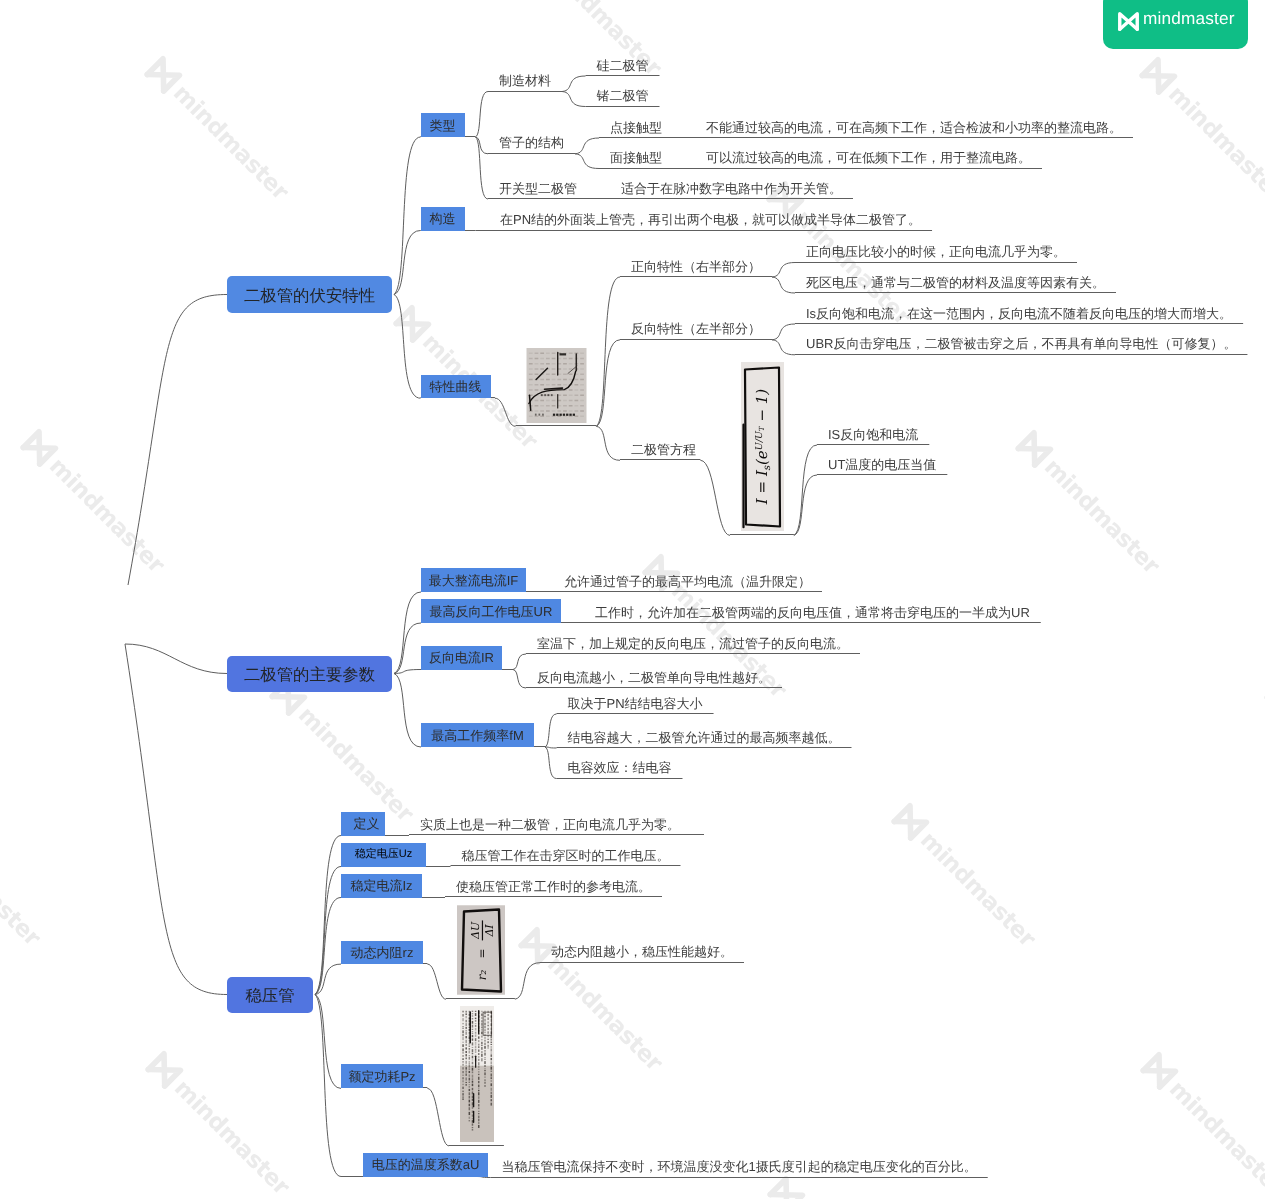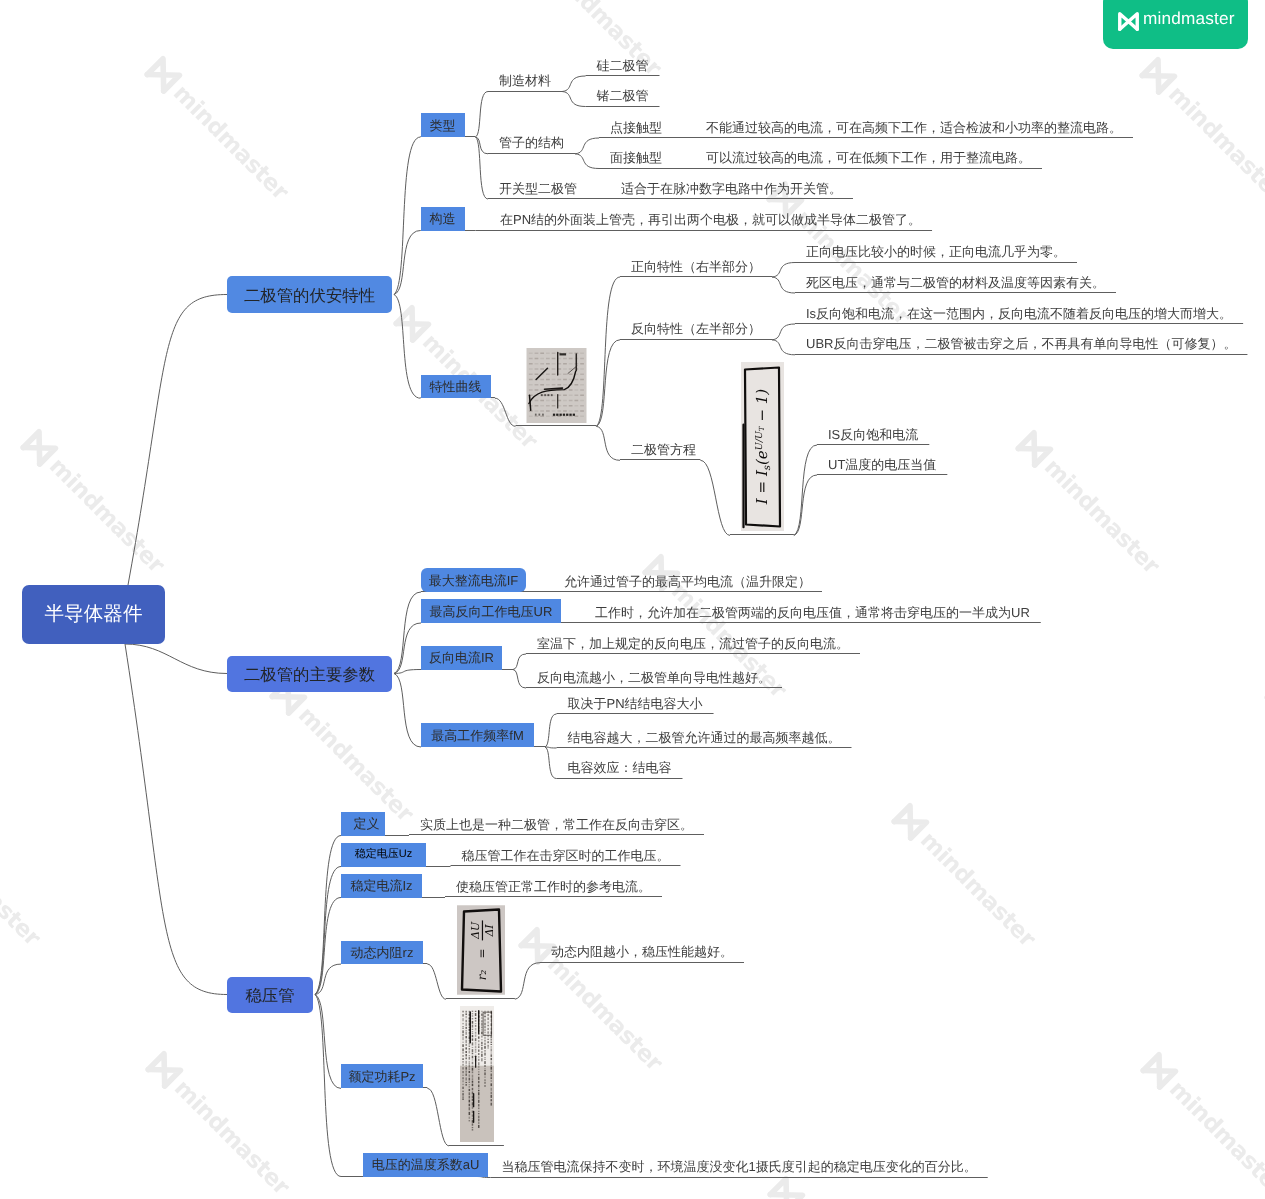--- a/index.html
+++ b/index.html
@@ -611,21 +611,20 @@
           <line x1="10.2" y1="6.12" x2="10.2" y2="36.72" stroke="#0e0b09" stroke-width="1.6" stroke-opacity="0.95" stroke-linecap="round"></line>
           <line x1="18.700000000000003" y1="4.760000000000001" x2="18.700000000000003" y2="27.200000000000003" stroke="#0e0b09" stroke-width="1.4" stroke-opacity="0.92" stroke-linecap="round"></line>
           <line x1="15.64" y1="50.32" x2="15.64" y2="61.2" stroke="#0e0b09" stroke-width="1.3" stroke-opacity="0.9" stroke-linecap="round"></line>
           <line x1="13.600000000000001" y1="87.72" x2="13.600000000000001" y2="100.64" stroke="#0e0b09" stroke-width="1.4" stroke-opacity="0.95" stroke-linecap="round"></line>
           <line x1="13.600000000000001" y1="105.4" x2="13.600000000000001" y2="116.28" stroke="#0e0b09" stroke-width="1.4" stroke-opacity="0.95" stroke-linecap="round"></line>
           <rect x="23.12" y="6.12" width="8.5" height="23.12" fill="none" stroke="#241e1a" stroke-width="0.8" stroke-opacity="0.8"></rect>
         </g>
       </g>
     </svg>
   <div id="nodes">
-      <div class="node n-root" style="left: 22px; top: 585px; width: 143px; height: 59px; background: rgb(65, 96, 190);">半导体器件</div>
       <div class="node n-l2" style="left: 227px; top: 276px; width: 165px; height: 37px; background: rgb(81, 137, 226); color: rgb(34, 37, 41);">二极管的伏安特性</div>
       <div class="node n-chip" style="left: 420.5px; top: 113px; width: 44px; height: 24px; background: rgb(79, 136, 226); color: rgb(44, 44, 44); font-size: 13px;">类型</div>
       <div class="node n-txt" style="left: 499px; top: 72.5px; height: 16px; color: rgb(61, 61, 61);">制造材料</div>
       <div class="node n-txt" style="left: 596.5px; top: 57px; height: 16px; color: rgb(61, 61, 61);">硅二极管</div>
       <div class="node n-txt" style="left: 596.5px; top: 87.5px; height: 16px; color: rgb(61, 61, 61);">锗二极管</div>
       <div class="node n-txt" style="left: 499px; top: 134.8px; height: 16px; color: rgb(61, 61, 61);">管子的结构</div>
       <div class="node n-txt" style="left: 610px; top: 119px; height: 16px; color: rgb(61, 61, 61);">点接触型</div>
       <div class="node n-txt" style="left: 706px; top: 119px; height: 16px; color: rgb(61, 61, 61);">不能通过较高的电流，可在高频下工作，适合检波和小功率的整流电路。</div>
       <div class="node n-txt" style="left: 610px; top: 149.5px; height: 16px; color: rgb(61, 61, 61);">面接触型</div>
       <div class="node n-txt" style="left: 706px; top: 149.5px; height: 16px; color: rgb(61, 61, 61);">可以流过较高的电流，可在低频下工作，用于整流电路。</div>
@@ -637,34 +636,34 @@
       <div class="node n-txt" style="left: 631px; top: 258px; height: 16px; color: rgb(61, 61, 61);">正向特性（右半部分）</div>
       <div class="node n-txt" style="left: 806px; top: 243.5px; height: 16px; color: rgb(61, 61, 61);">正向电压比较小的时候，正向电流几乎为零。</div>
       <div class="node n-txt" style="left: 806px; top: 274px; height: 16px; color: rgb(61, 61, 61);">死区电压，通常与二极管的材料及温度等因素有关。</div>
       <div class="node n-txt" style="left: 631px; top: 320.8px; height: 16px; color: rgb(61, 61, 61);">反向特性（左半部分）</div>
       <div class="node n-txt" style="left: 806px; top: 305px; height: 16px; color: rgb(61, 61, 61);">Is反向饱和电流，在这一范围内，反向电流不随着反向电压的增大而增大。</div>
       <div class="node n-txt" style="left: 806px; top: 335.8px; height: 16px; color: rgb(61, 61, 61);">UBR反向击穿电压，二极管被击穿之后，不再具有单向导电性（可修复）。</div>
       <div class="node n-txt" style="left: 631px; top: 441.3px; height: 16px; color: rgb(61, 61, 61);">二极管方程</div>
       <div class="node n-txt" style="left: 828px; top: 426px; height: 16px; color: rgb(61, 61, 61);">IS反向饱和电流</div>
       <div class="node n-txt" style="left: 828px; top: 456px; height: 16px; color: rgb(61, 61, 61);">UT温度的电压当值</div>
       <div class="node n-l2" style="left: 227px; top: 655.5px; width: 165px; height: 36px; background: rgb(81, 117, 224); color: rgb(34, 37, 41);">二极管的主要参数</div>
-      <div class="node n-chip" style="left: 421px; top: 568px; width: 105px; height: 24px; background: rgb(79, 136, 226); color: rgb(44, 44, 44); font-size: 13px; border-radius: 6px;">最大整流电流IF</div>
+      <div class="node n-chip" style="left: 421px; top: 568px; width: 105px; height: 24px; background: rgb(79, 136, 226); color: rgb(44, 44, 44); font-size: 13px;">最大整流电流IF</div>
       <div class="node n-txt" style="left: 564px; top: 573px; height: 16px; color: rgb(61, 61, 61);">允许通过管子的最高平均电流（温升限定）</div>
       <div class="node n-chip" style="left: 421px; top: 599px; width: 140px; height: 24px; background: rgb(79, 136, 226); color: rgb(44, 44, 44); font-size: 13px;">最高反向工作电压UR</div>
       <div class="node n-txt" style="left: 595px; top: 604.2px; height: 16px; color: rgb(61, 61, 61);">工作时，允许加在二极管两端的反向电压值，通常将击穿电压的一半成为UR</div>
       <div class="node n-chip" style="left: 421px; top: 645.5px; width: 81px; height: 24px; background: rgb(79, 136, 226); color: rgb(44, 44, 44); font-size: 13px;">反向电流IR</div>
       <div class="node n-txt" style="left: 537px; top: 635px; height: 16px; color: rgb(61, 61, 61);">室温下，加上规定的反向电压，流过管子的反向电流。</div>
       <div class="node n-txt" style="left: 537px; top: 669px; height: 16px; color: rgb(61, 61, 61);">反向电流越小，二极管单向导电性越好。</div>
       <div class="node n-chip" style="left: 421px; top: 723px; width: 113px; height: 24px; background: rgb(79, 136, 226); color: rgb(44, 44, 44); font-size: 13px;">最高工作频率fM</div>
       <div class="node n-txt" style="left: 567.5px; top: 695px; height: 16px; color: rgb(61, 61, 61);">取决于PN结结电容大小</div>
       <div class="node n-txt" style="left: 567.5px; top: 729px; height: 16px; color: rgb(61, 61, 61);">结电容越大，二极管允许通过的最高频率越低。</div>
       <div class="node n-txt" style="left: 567.5px; top: 759.5px; height: 16px; color: rgb(61, 61, 61);">电容效应：结电容</div>
       <div class="node n-l2" style="left: 227px; top: 976.5px; width: 86px; height: 36px; background: rgb(81, 117, 224); color: rgb(34, 37, 41);">稳压管</div>
       <div class="node n-chip" style="left: 341px; top: 811.5px; width: 44px; height: 24px; background: rgb(79, 136, 226); color: rgb(44, 44, 44); font-size: 13px; padding-left: 7px;">定义</div>
-      <div class="node n-txt" style="left: 420px; top: 816.2px; height: 16px; color: rgb(61, 61, 61);">实质上也是一种二极管，常工作在反向击穿区。</div>
+      <div class="node n-txt" style="left: 420px; top: 816.2px; height: 16px; color: rgb(61, 61, 61);">实质上也是一种二极管，正向电流几乎为零。</div>
       <div class="node n-chip" style="left: 341px; top: 842.5px; width: 85px; height: 24px; background: rgb(79, 136, 226); color: #000000; font-size: 11px;">稳定电压Uz</div>
       <div class="node n-txt" style="left: 461.5px; top: 847.2px; height: 16px; color: rgb(61, 61, 61);">稳压管工作在击穿区时的工作电压。</div>
       <div class="node n-chip" style="left: 341px; top: 873.5px; width: 81px; height: 24px; background: rgb(79, 136, 226); color: rgb(44, 44, 44); font-size: 13px;">稳定电流Iz</div>
       <div class="node n-txt" style="left: 456px; top: 878px; height: 16px; color: rgb(61, 61, 61);">使稳压管正常工作时的参考电流。</div>
       <div class="node n-chip" style="left: 341px; top: 940.5px; width: 82px; height: 23.6px; background: rgb(79, 136, 226); color: rgb(44, 44, 44); font-size: 13px;">动态内阻rz</div>
       <div class="node n-txt" style="left: 551px; top: 943.7px; height: 16px; color: rgb(61, 61, 61);">动态内阻越小，稳压性能越好。</div>
       <div class="node n-chip" style="left: 341px; top: 1064.4px; width: 82px; height: 24px; background: rgb(79, 136, 226); color: rgb(44, 44, 44); font-size: 13px;">额定功耗Pz</div>
       <div class="node n-chip" style="left: 341px; top: 1152.5px; width: 125px; height: 24px; background: rgb(79, 136, 226); color: rgb(44, 44, 44); font-size: 13px; margin-left: 22px;">电压的温度系数aU</div>
       <div class="node n-txt" style="left: 501.5px; top: 1158.5px; height: 16px; color: rgb(61, 61, 61);">当稳压管电流保持不变时，环境温度没变化1摄氏度引起的稳定电压变化的百分比。</div>
     </div>

